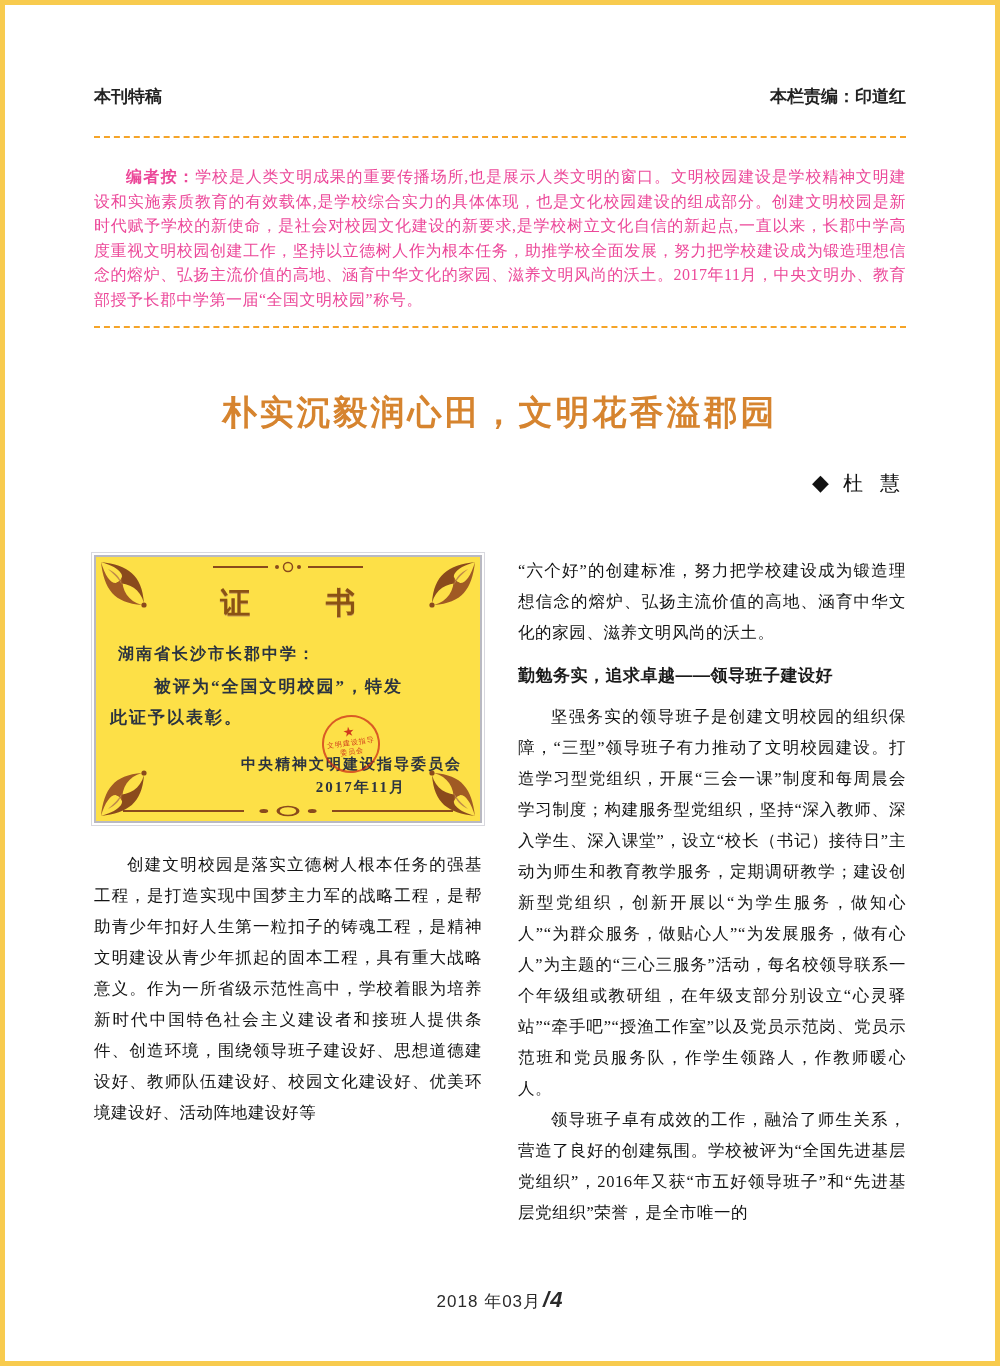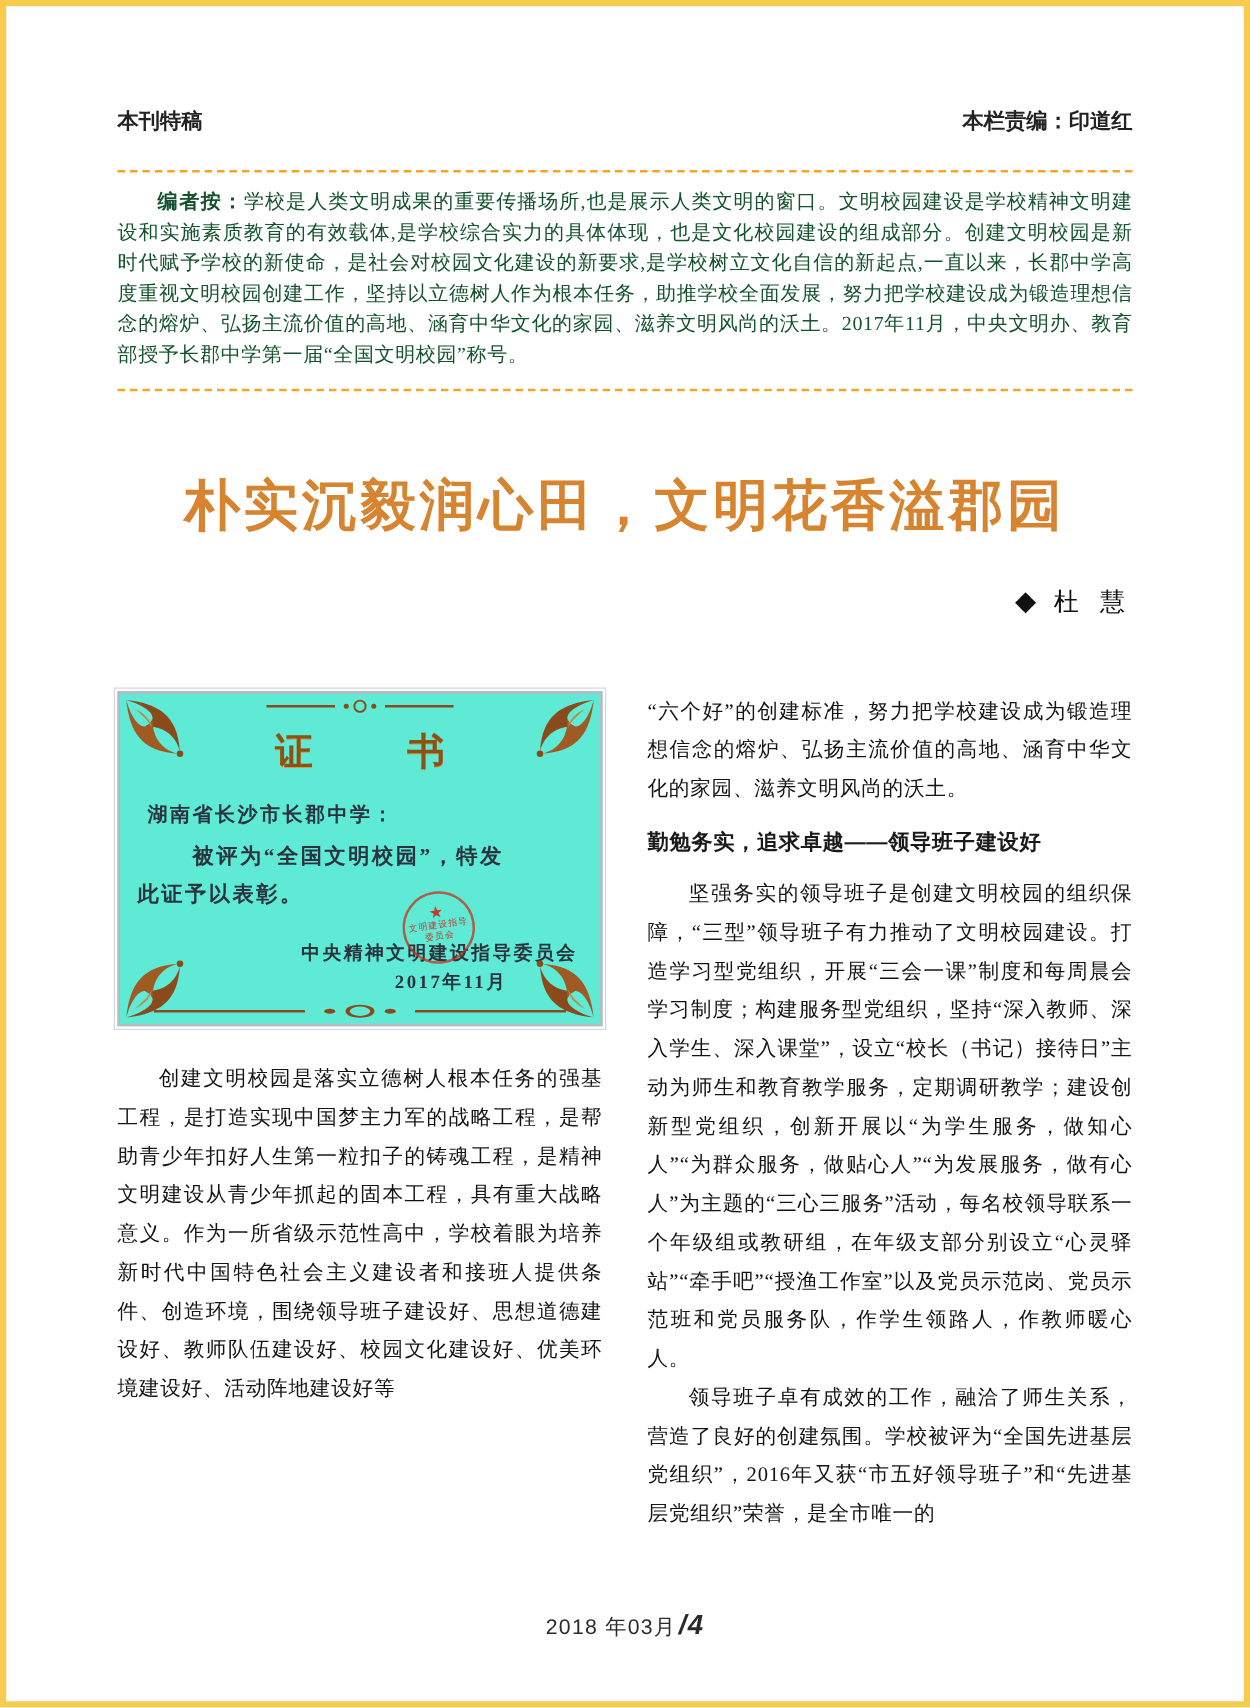--- a/index.html
+++ b/index.html
@@ -18,31 +18,31 @@
   
   .hdr { display:flex; justify-content:space-between; align-items:baseline;
          font-family:"Liberation Sans","DejaVu Sans",sans-serif;
          font-weight:bold; font-size:17px; color:#222; }
   .dotted { border-top:2px dashed #F5A428; height:0; }
   .dotted.top { margin-top:28px; }
   .dotted.bottom { margin-top:14px; }
 
   
   .editor-note {
-    margin-top:12px;
+    margin-top:27px;
     font-size:16px; line-height:24.5px; letter-spacing:.5px;
-    text-align:justify; color:#14532d;
+    text-align:justify; color:#ec4899;
     text-indent:2em;
   }
   .editor-note b { letter-spacing:1px; }
 
   
   .title {
     margin-top:62px; text-align:center;
-    font-size:44px; font-weight:bold; letter-spacing:3px;
+    font-size:34px; font-weight:bold; letter-spacing:3px;
     color:#D6842F;
   }
   .author { margin-top:34px; text-align:right; font-size:20px; letter-spacing:6px; color:#111; }
   .author .diamond { font-size:22px; letter-spacing:0; margin-right:14px; color:#111; }
 
   
   .columns { display:flex; gap:36px; margin-top:58px; }
   .col { width:388px; }
   .body-para {
     font-size:16.5px; line-height:31px; letter-spacing:.6px;
@@ -52,21 +52,21 @@
   .col h2 {
     font-family:"Liberation Sans","DejaVu Sans",sans-serif;
     font-size:17px; font-weight:bold; color:#1a1a1a;
     margin:16px 0 14px 0; letter-spacing:.5px;
   }
 
   
   .certificate {
     position:relative; width:388px; height:268px;
     border:2px solid #b9b9c2; outline:1px solid #d8d8de; outline-offset:2px;
-    background:#5eead4; margin-bottom:26px;
+    background:#fde047; margin-bottom:26px;
     overflow:hidden;
   }
   .corner { position:absolute; width:52px; height:52px; }
   .corner.tl { top:2px; left:2px; }
   .corner.tr { top:2px; right:2px; transform:scaleX(-1); }
   .corner.bl { bottom:2px; left:2px; transform:scaleY(-1); }
   .corner.br { bottom:2px; right:2px; transform:scale(-1,-1); }
   .scroll { position:absolute; left:50%; transform:translateX(-50%); width:150px; height:12px; }
   .scroll.top { top:4px; }
   .scroll.bottom { bottom:4px; width:330px; }

